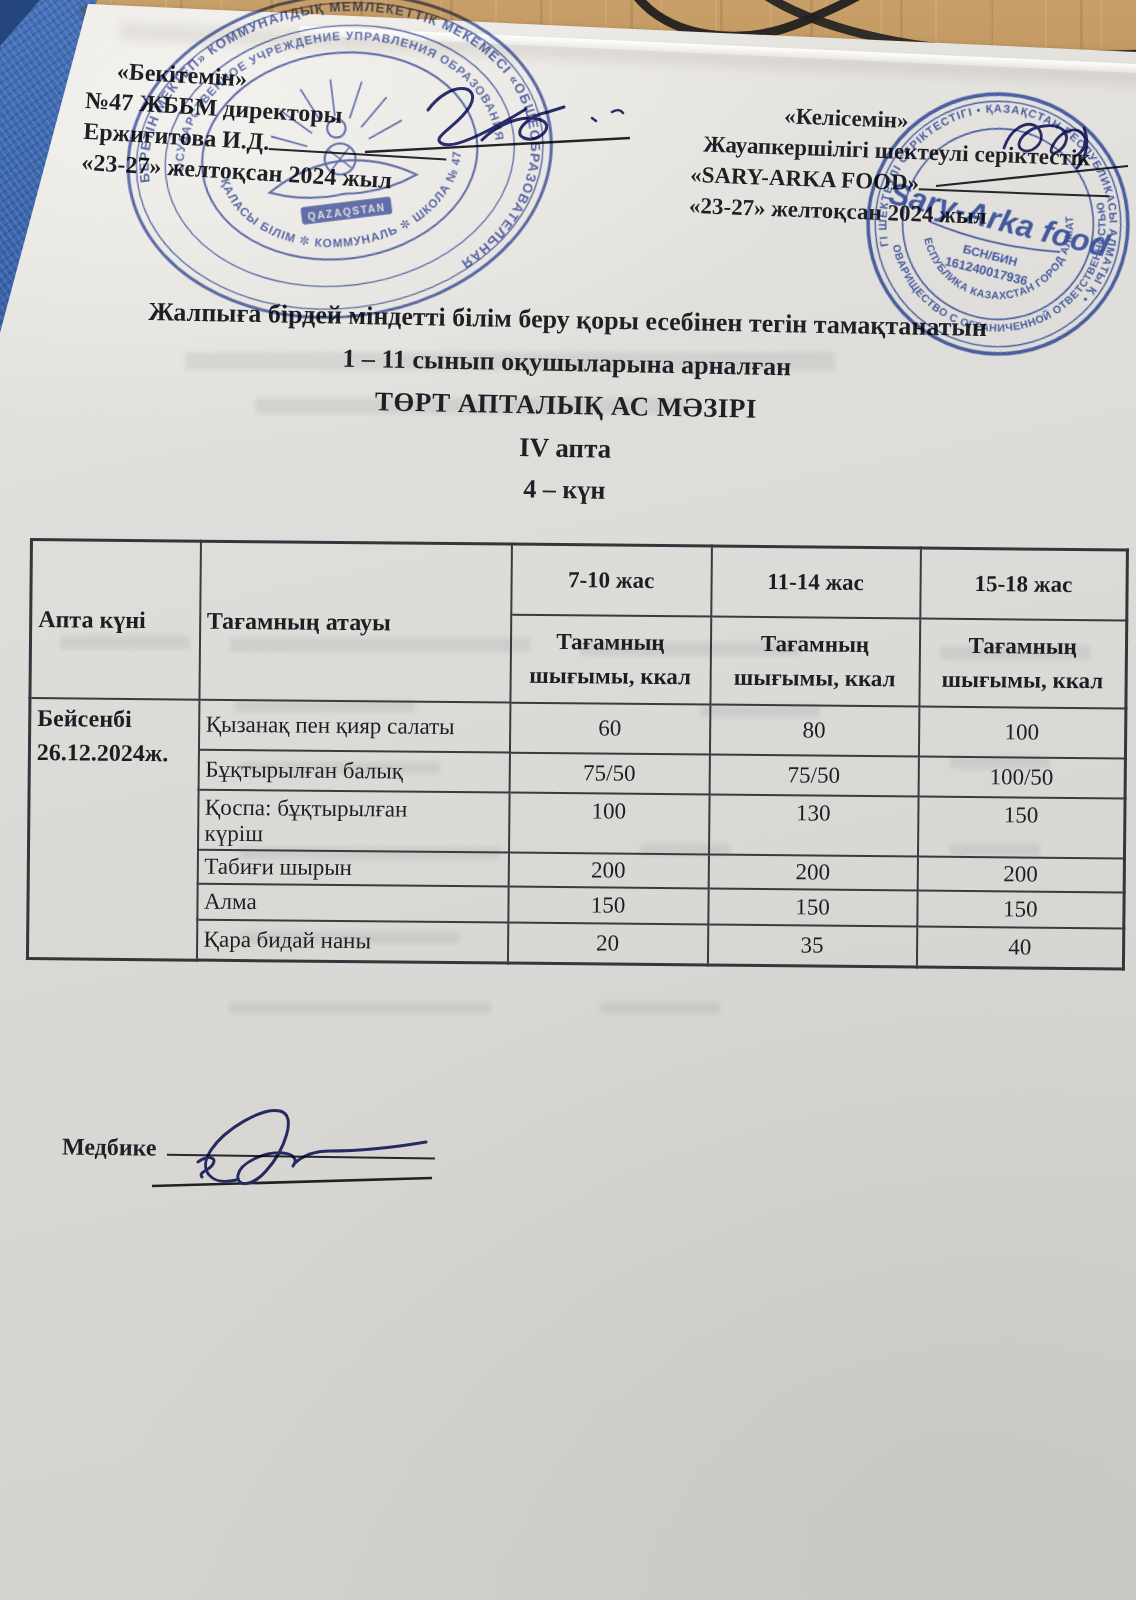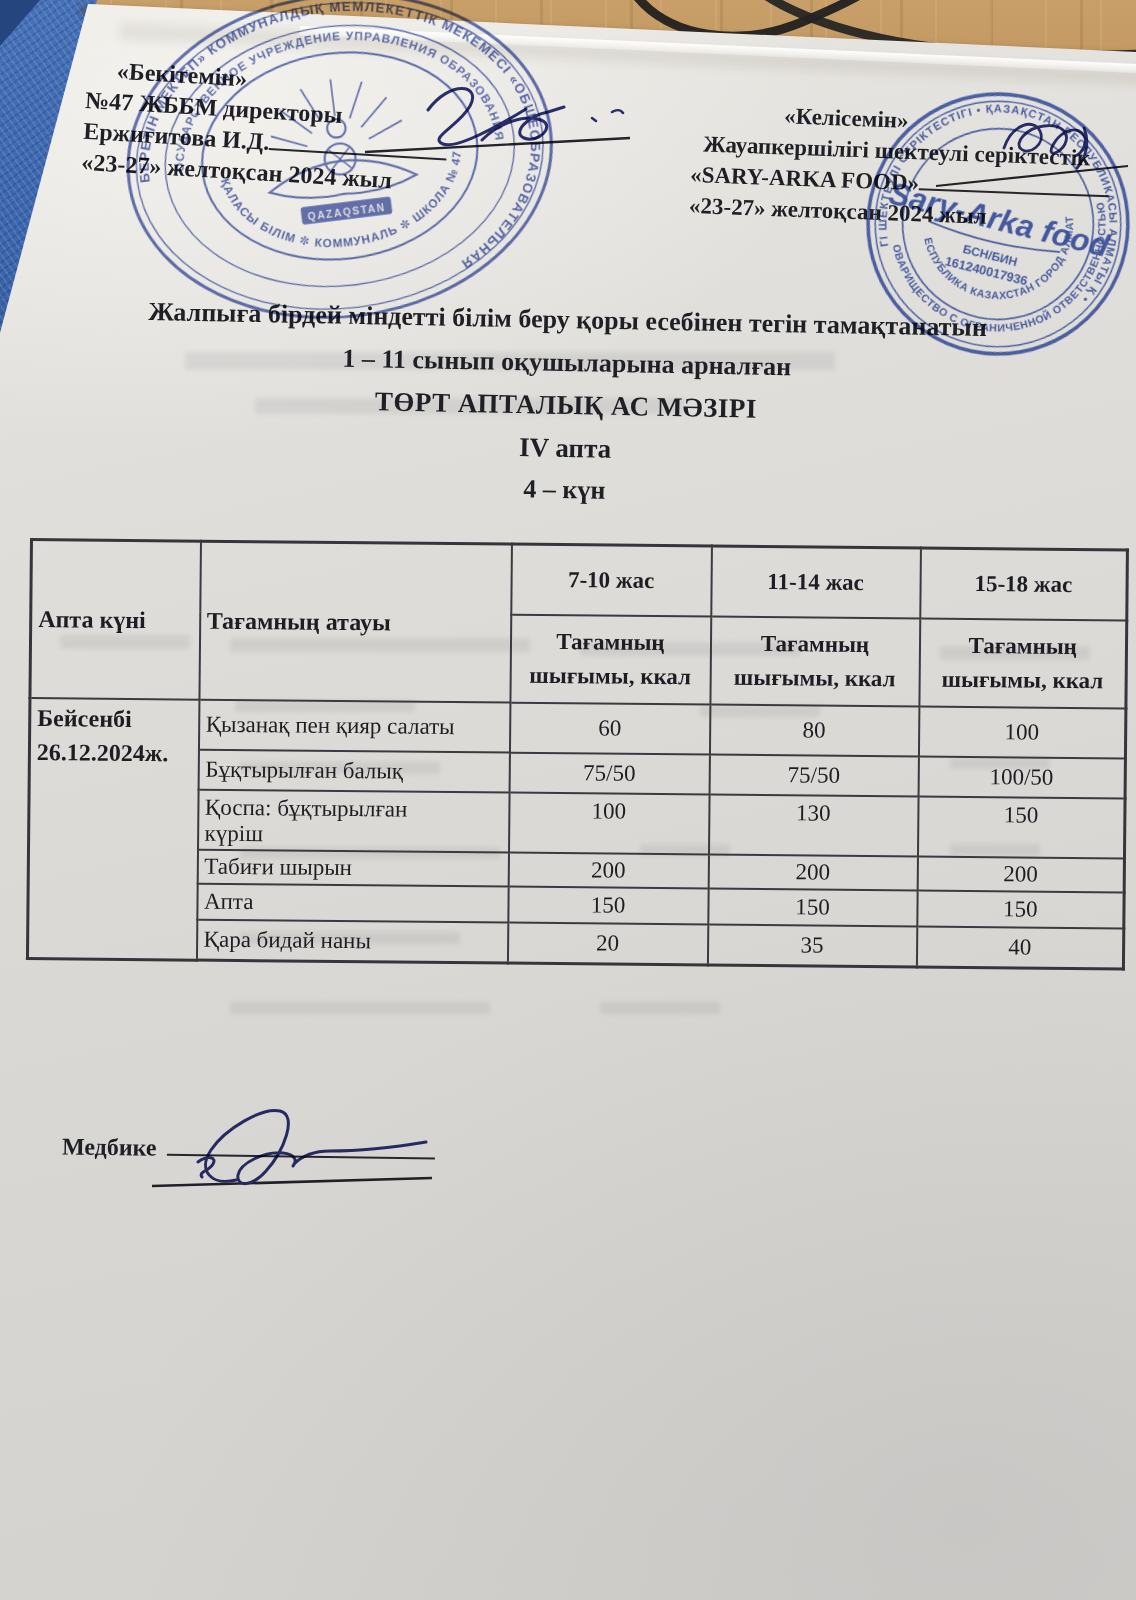--- a/index.html
+++ b/index.html
@@ -202,21 +202,21 @@
         <td class="val" style="vertical-align:top;padding-top:4px">130</td>
         <td class="val" style="vertical-align:top;padding-top:4px">150</td>
       </tr>
       <tr class="r4">
         <td class="dishcell"><span>Табиғи шырын</span></td>
         <td class="val">200</td>
         <td class="val">200</td>
         <td class="val">200</td>
       </tr>
       <tr class="r5">
-        <td class="dishcell"><span>Апта</span></td>
+        <td class="dishcell"><span>Алма</span></td>
         <td class="val">150</td>
         <td class="val">150</td>
         <td class="val">150</td>
       </tr>
       <tr class="r6">
         <td class="dishcell"><span>Қара бидай наны</span></td>
         <td class="val">20</td>
         <td class="val">35</td>
         <td class="val">40</td>
       </tr>

